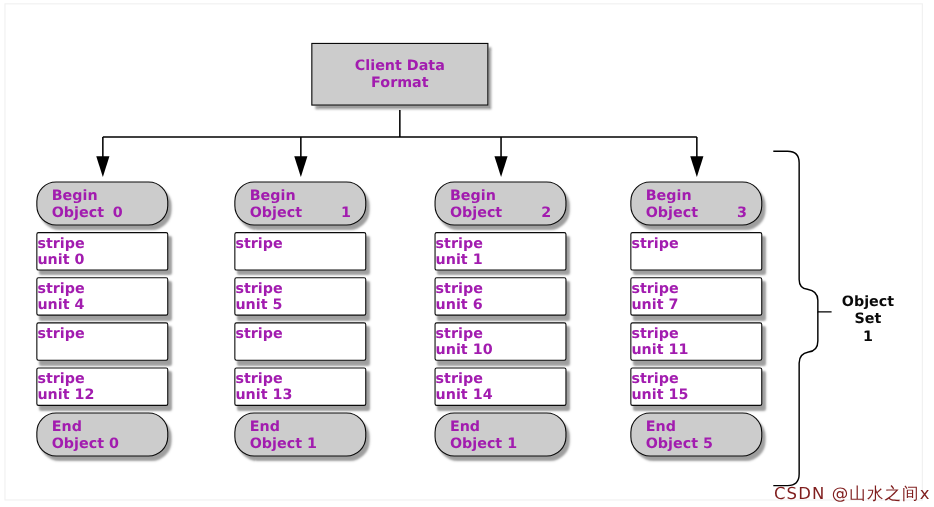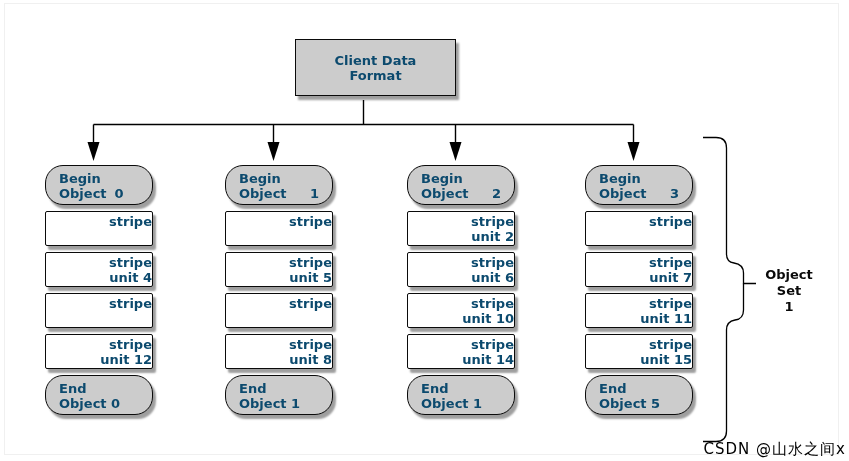--- a/index.html
+++ b/index.html
@@ -14,24 +14,23 @@
     position:absolute;left:4px;top:3px;right:10px;bottom:6px;
     border:1px solid #f0f0f0;
     pointer-events:none;
   }
   .box{
     position:absolute;
     box-sizing:border-box;
     border:1.5px solid #0a0a0a;
     font-size:13px;
     font-weight:700;
-    color:#0c4a6e;
+    color:#a21caf;
     line-height:15px;
     box-shadow:3px 4px 2px rgba(0,0,0,0.38);
-    margin-left:12px;
   }
   .gray{background:#cccccc;border-radius:18px;}
   .white{background:#ffffff;border-radius:2px;}
   #title-box{
     left:283px;top:39px;width:161px;height:57px;
     background:#cccccc;border-radius:0;
     display:flex;flex-direction:column;justify-content:center;
     text-align:center;
   }
   .column{
@@ -41,34 +40,34 @@
   .col-0{left:33px;}
   .col-1{left:213px;}
   .col-2{left:395px;}
   .col-3{left:573px;}
   .begin-box,.end-box{
     position:relative;height:40px;
     padding:5px 13px 0 13px;
   }
   .stripe-box{
     position:relative;height:35px;
-    padding-top:2px;text-align:right;
+    padding-top:2px;text-align:left;
   }
   .line2-row{display:flex;}
   .line2-row.inline{gap:8px;}
   .line2-row.spread{justify-content:space-between;}
   svg.connectors{position:absolute;left:0;top:0;pointer-events:none;}
   #bracket-label{
     position:absolute;left:757px;top:267px;width:64px;
     font-size:13px;font-weight:700;color:#0a0a0a;line-height:16px;
     text-align:center;
   }
   #watermark{
     position:absolute;right:3px;bottom:2px;
-    font-size:15px;color:#000000;font-weight:400;
+    font-size:15px;color:#7f1d1d;font-weight:400;
     letter-spacing:1px;
   }
 </style>
 </head>
 <body>
 
 <div id="canvas">
   <div id="frame"></div>
 
   <div id="title-box" class="box">
@@ -106,20 +105,21 @@
   <div class="column col-0">
     <div class="box gray begin-box">
       <div>Begin</div>
       <div class="line2-row inline">
         <span>Object</span>
         <span>0</span>
       </div>
     </div>
     <div class="box white stripe-box">
       <div>stripe</div>
+      <div>unit 0</div>
     </div>
     <div class="box white stripe-box">
       <div>stripe</div>
       <div>unit 4</div>
     </div>
     <div class="box white stripe-box">
       <div>stripe</div>
     </div>
     <div class="box white stripe-box">
       <div>stripe</div>
@@ -144,39 +144,39 @@
     </div>
     <div class="box white stripe-box">
       <div>stripe</div>
       <div>unit 5</div>
     </div>
     <div class="box white stripe-box">
       <div>stripe</div>
     </div>
     <div class="box white stripe-box">
       <div>stripe</div>
-      <div>unit 8</div>
+      <div>unit 13</div>
     </div>
     <div class="box gray end-box">
       <div>End</div>
       <div>Object 1</div>
     </div>
   </div>
 
   <div class="column col-2">
     <div class="box gray begin-box">
       <div>Begin</div>
       <div class="line2-row spread">
         <span>Object</span>
         <span>2</span>
       </div>
     </div>
     <div class="box white stripe-box">
       <div>stripe</div>
-      <div>unit 2</div>
+      <div>unit 1</div>
     </div>
     <div class="box white stripe-box">
       <div>stripe</div>
       <div>unit 6</div>
     </div>
     <div class="box white stripe-box">
       <div>stripe</div>
       <div>unit 10</div>
     </div>
     <div class="box white stripe-box">

